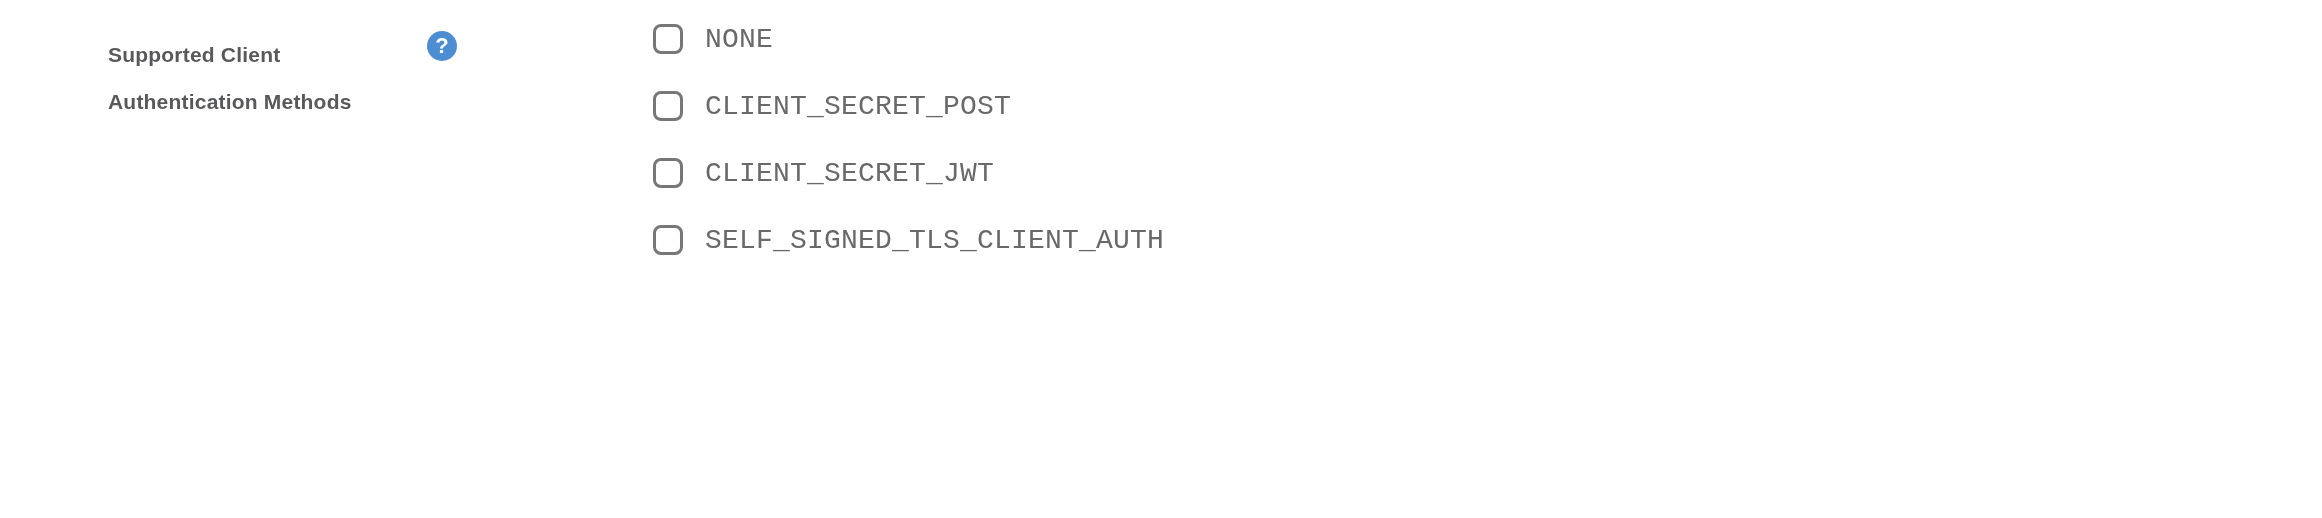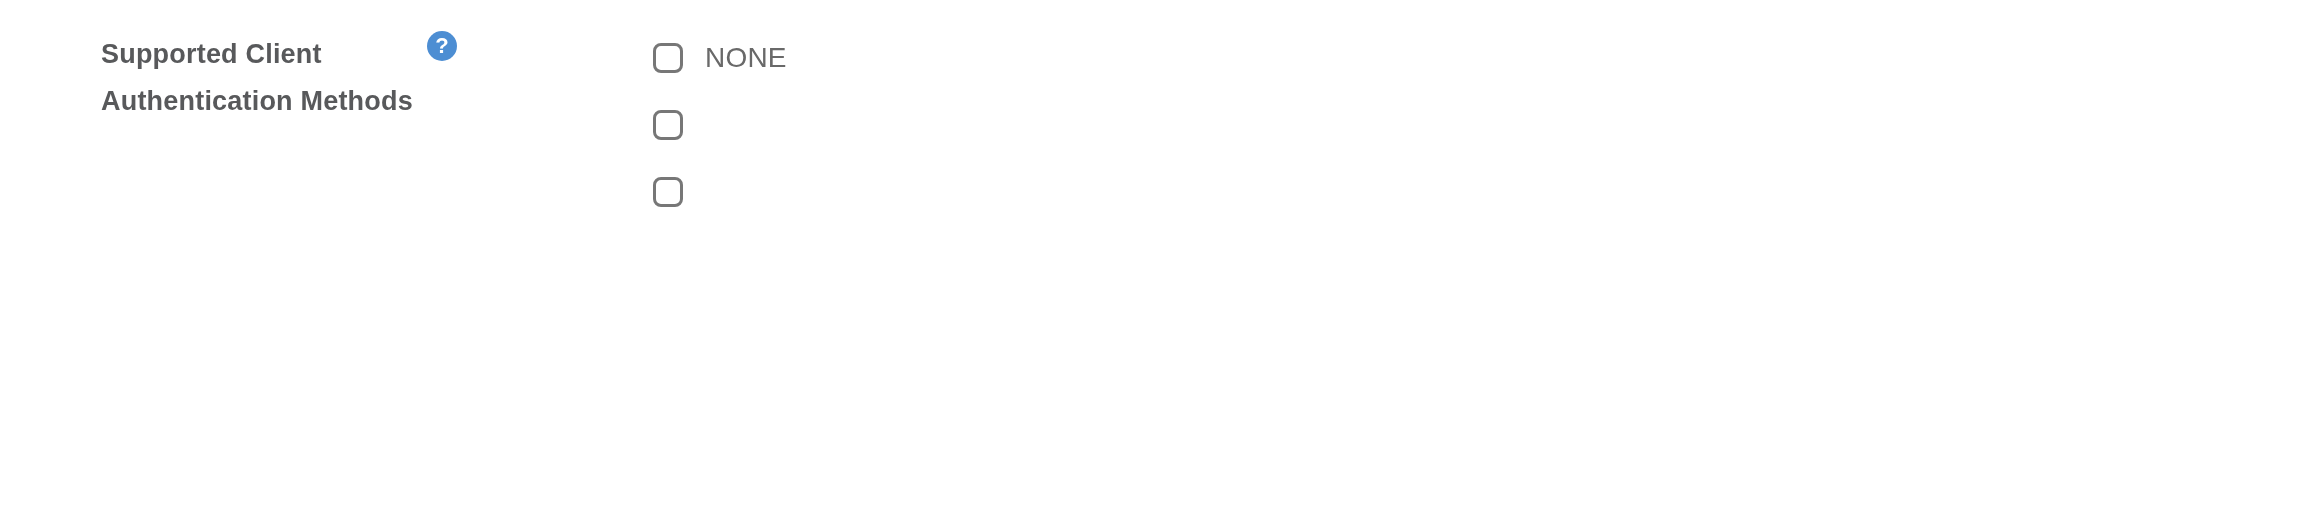--- a/index.html
+++ b/index.html
@@ -19,24 +19,24 @@
   body {
     width: 2322px;
     height: 518px;
     background: var(--bg);
     position: relative;
     font-family: "Liberation Sans", sans-serif;
     overflow: hidden;
   }
   .field-label {
     position: absolute;
-    left: 101px;
+    left: 108px;
     top: 31px;
     width: 320px;
-    font-size: 27px;
+    font-size: 21px;
     font-weight: 700;
     line-height: 47px;
     color: var(--label-color);
     letter-spacing: 0.2px;
   }
   .help-icon {
     position: absolute;
     left: 427px;
     top: 31px;
     width: 30px;
@@ -51,23 +51,24 @@
     cursor: pointer;
     user-select: none;
   }
   .options-col {
     position: absolute;
     left: 653px;
     top: 24px;
   }
   .option-row {
     display: flex;
-    align-items: center;
+    align-items: flex-start;
     height: 67px;
     cursor: pointer;
+    font-family: Liberation Mono, monospace;
   }
   .checkbox {
     width: 30px;
     height: 30px;
     flex: 0 0 30px;
     border: 3px solid var(--checkbox-border);
     border-radius: 8px;
     background: #ffffff;
     display: flex;
     align-items: center;
@@ -100,18 +101,24 @@
     <span>?</span>
   </span>
 
   <div class="options-col" id="options">
       <label class="option-row">
         <span class="checkbox"></span>
         <span class="option-label">NONE</span>
       </label>
       <label class="option-row">
         <span class="checkbox"></span>
+        <span class="option-label">CLIENT_SECRET_POST</span>
       </label>
       <label class="option-row">
         <span class="checkbox"></span>
+        <span class="option-label">CLIENT_SECRET_JWT</span>
+      </label>
+      <label class="option-row">
+        <span class="checkbox"></span>
+        <span class="option-label">SELF_SIGNED_TLS_CLIENT_AUTH</span>
       </label>
     </div>
 </div>
 
 </body></html>

